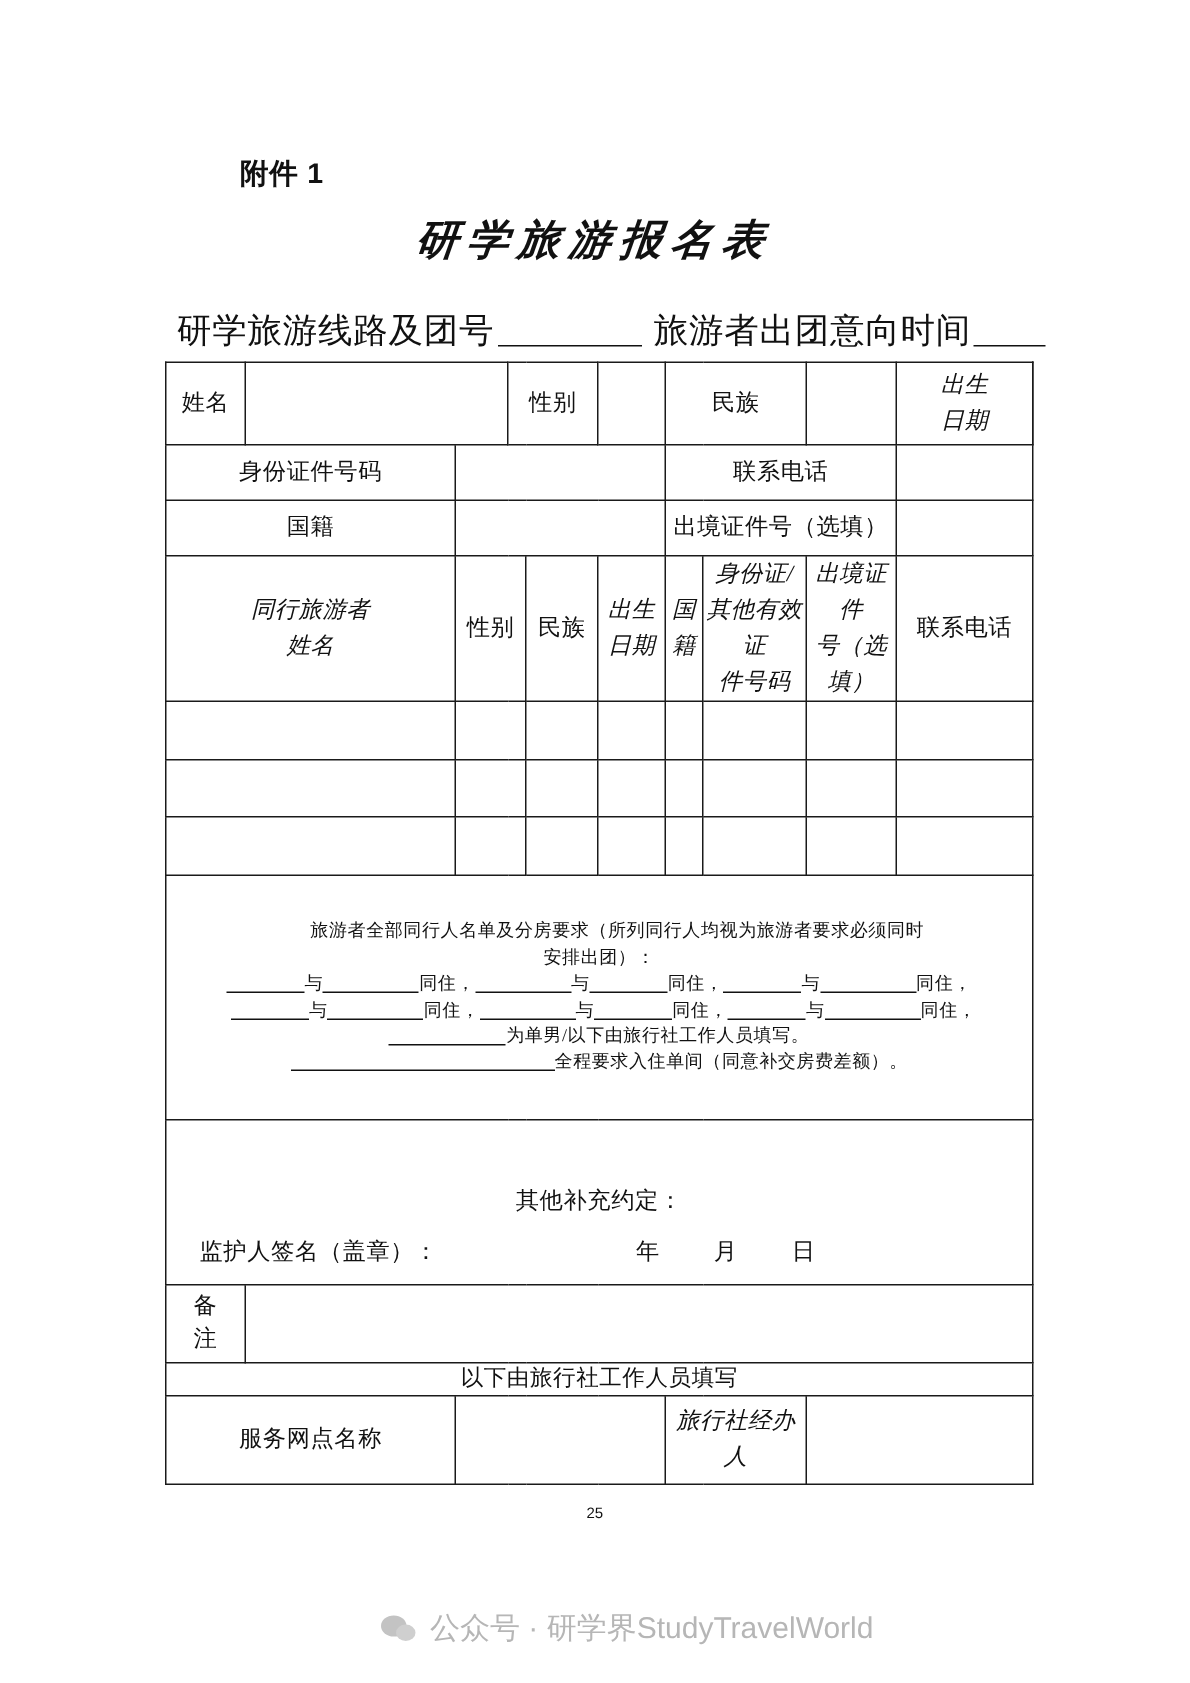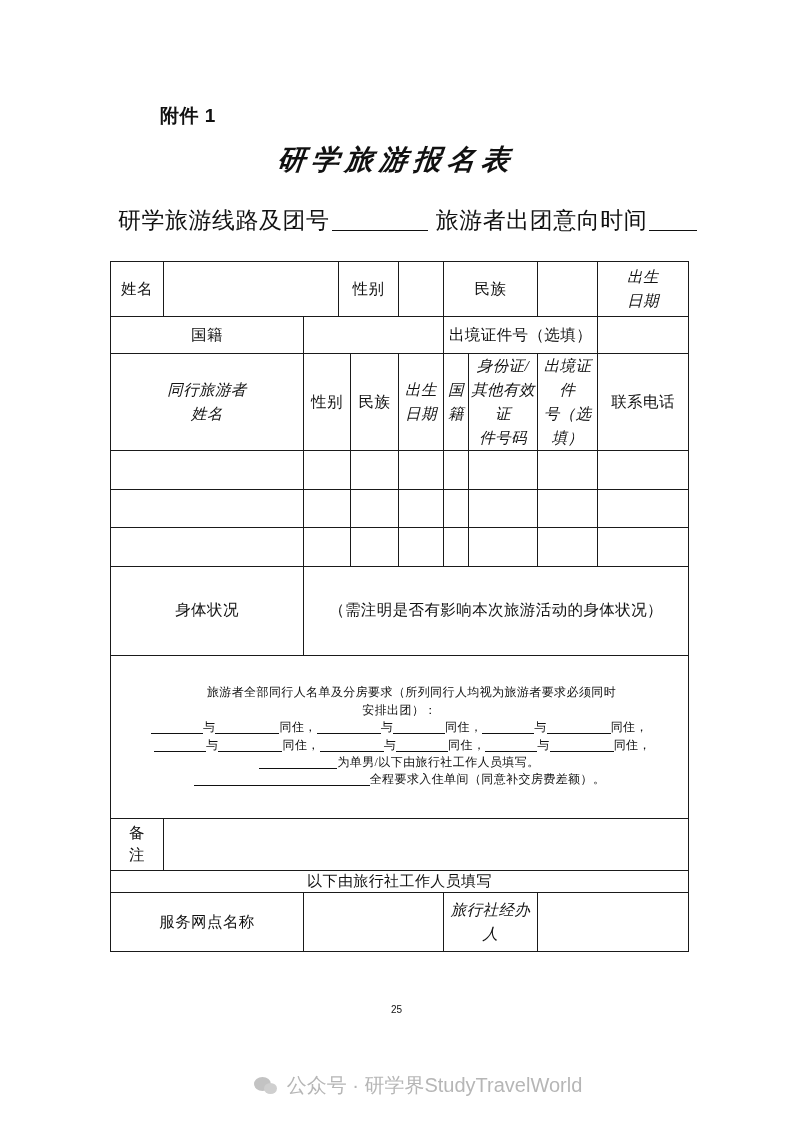--- a/index.html
+++ b/index.html
@@ -72,21 +72,20 @@
 
   
   table.form {
     position: absolute;
     left: 110px;
     top: 241px;
     width: 578px;
     border-collapse: collapse;
     table-layout: fixed;
     font-size: 15.5px;
-    margin-top: 20px;
   }
   table.form td {
     border: 1.3px solid #1a1a1a;
     padding: 0;
     text-align: center;
     vertical-align: middle;
     line-height: 1.45;
     letter-spacing: 0.4px;
   }
   td.blank { }
@@ -242,20 +241,26 @@
       <td class="blank"></td>
       <td class="blank">
         <div class="cell-stack">
           <div>出生</div>
           <div>日期</div>
         </div>
       </td>
       <td class="blank"></td>
     </tr>
 
+    <tr class="r-id">
+      <td colspan="2">身份证件号码</td>
+      <td class="blank" colspan="4"></td>
+      <td colspan="3">联系电话</td>
+      <td class="blank"></td>
+    </tr>
 
     <tr class="r-nat">
       <td colspan="2">国籍</td>
       <td class="blank" colspan="4"></td>
       <td colspan="3">出境证件号（选填）</td>
       <td class="blank"></td>
     </tr>
 
     <tr class="r-comphead">
       <td colspan="2">
@@ -318,36 +323,38 @@
       <td class="blank" colspan="2"></td>
       <td class="blank" colspan="2"></td>
       <td class="blank"></td>
       <td class="blank"></td>
       <td class="blank"></td>
       <td class="blank"></td>
       <td class="blank"></td>
       <td class="blank"></td>
     </tr>
 
-    <tr class="r-health">
-      <td class="health-label" colspan="2">身体状况</td>
-      <td class="health-note" colspan="8">（需注明是否有影响本次旅游活动的身体状况）</td>
-    </tr>
 
     <tr class="r-room">
       <td class="room-cell" colspan="10">
         <p class="indent">旅游者全部同行人名单及分房要求（所列同行人均视为旅游者要求必须同时</p>
         <p>安排出团）：</p>
         <p><span class="blk blk-a"></span><span>与</span><span class="blk blk-b"></span><span>同住，</span><span class="blk blk-b"></span><span>与</span><span class="blk blk-a"></span><span>同住，</span><span class="blk blk-a"></span><span>与</span><span class="blk blk-b"></span><span>同住，</span></p>
         <p class="room-line2"><span class="blk blk-a"></span><span>与</span><span class="blk blk-b"></span><span>同住，</span><span class="blk blk-b"></span><span>与</span><span class="blk blk-a"></span><span>同住，</span><span class="blk blk-a"></span><span>与</span><span class="blk blk-b"></span><span>同住，</span></p>
         <p><span class="blk blk-c"></span><span>为单男/以下由旅行社工作人员填写。</span></p>
         <p><span class="blk blk-d"></span><span>全程要求入住单间（同意补交房费差额）。</span></p>
       </td>
     </tr>
 
+    <tr class="r-other">
+      <td class="other-cell" colspan="10">
+        <span>其他补充约定：</span>
+        <div class="sig-line"><span>监护人签名（盖章）：</span><span class="gap1"></span><span>年</span><span class="gap2"></span><span>月</span><span class="gap2"></span><span>日</span></div>
+      </td>
+    </tr>
 
     <tr class="r-remark">
       <td class="remark-label">
         <div>备</div>
         <div>注</div>
       </td>
       <td class="blank" colspan="9"></td>
     </tr>
 
     <tr class="r-note">

